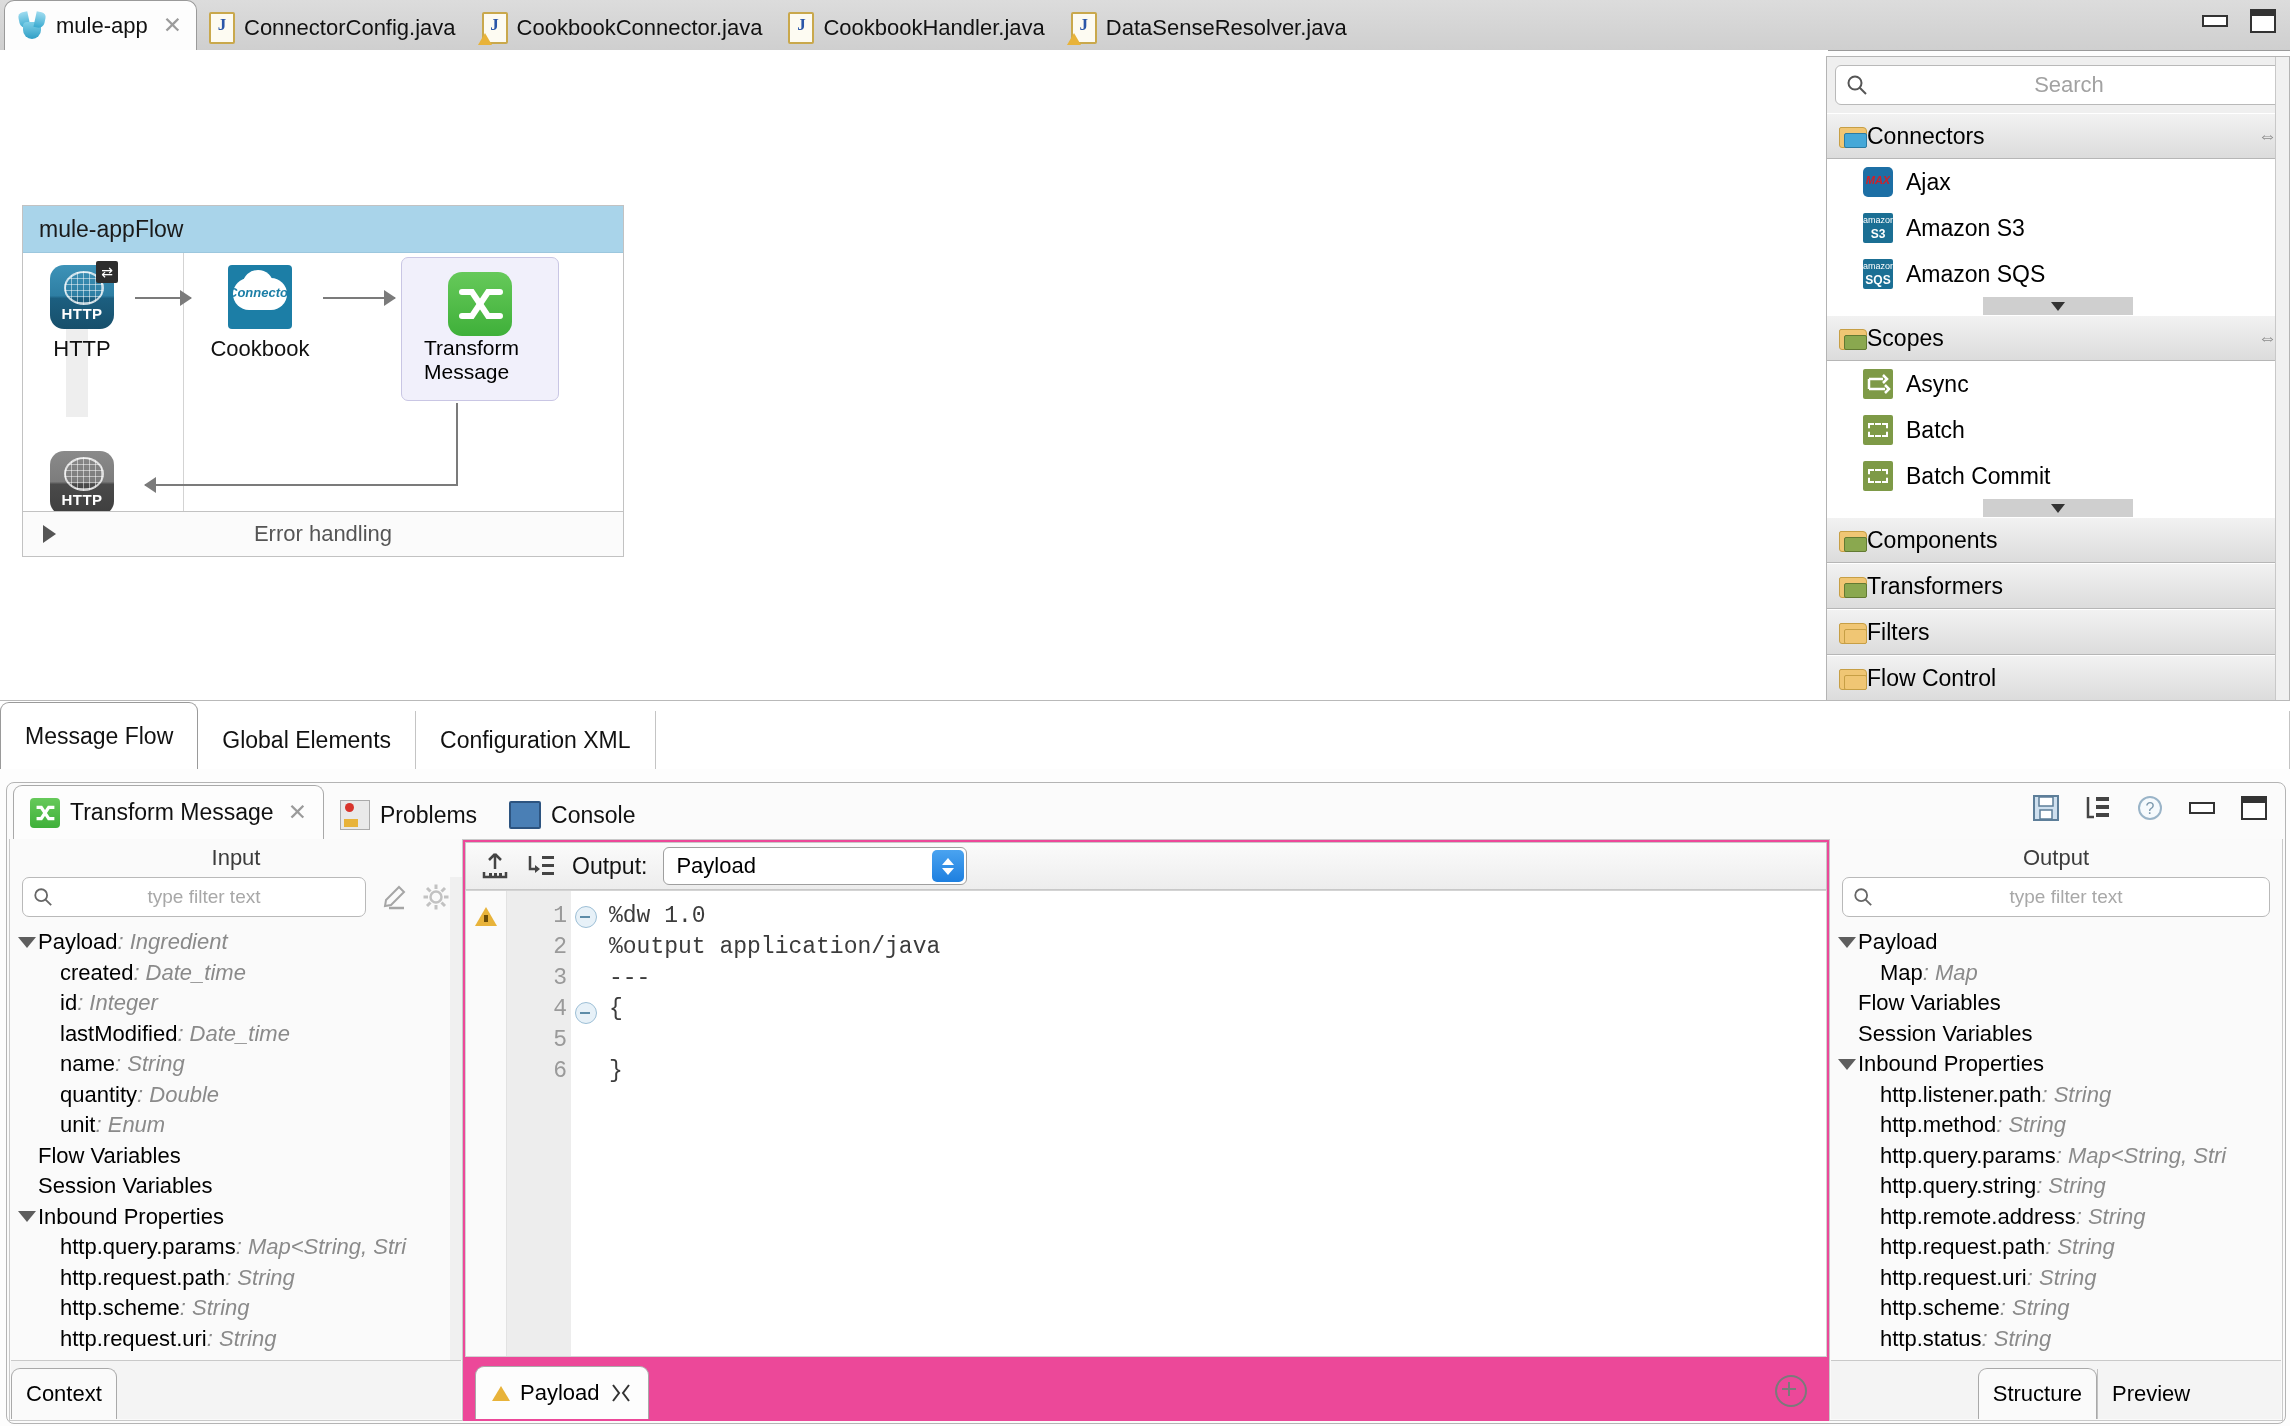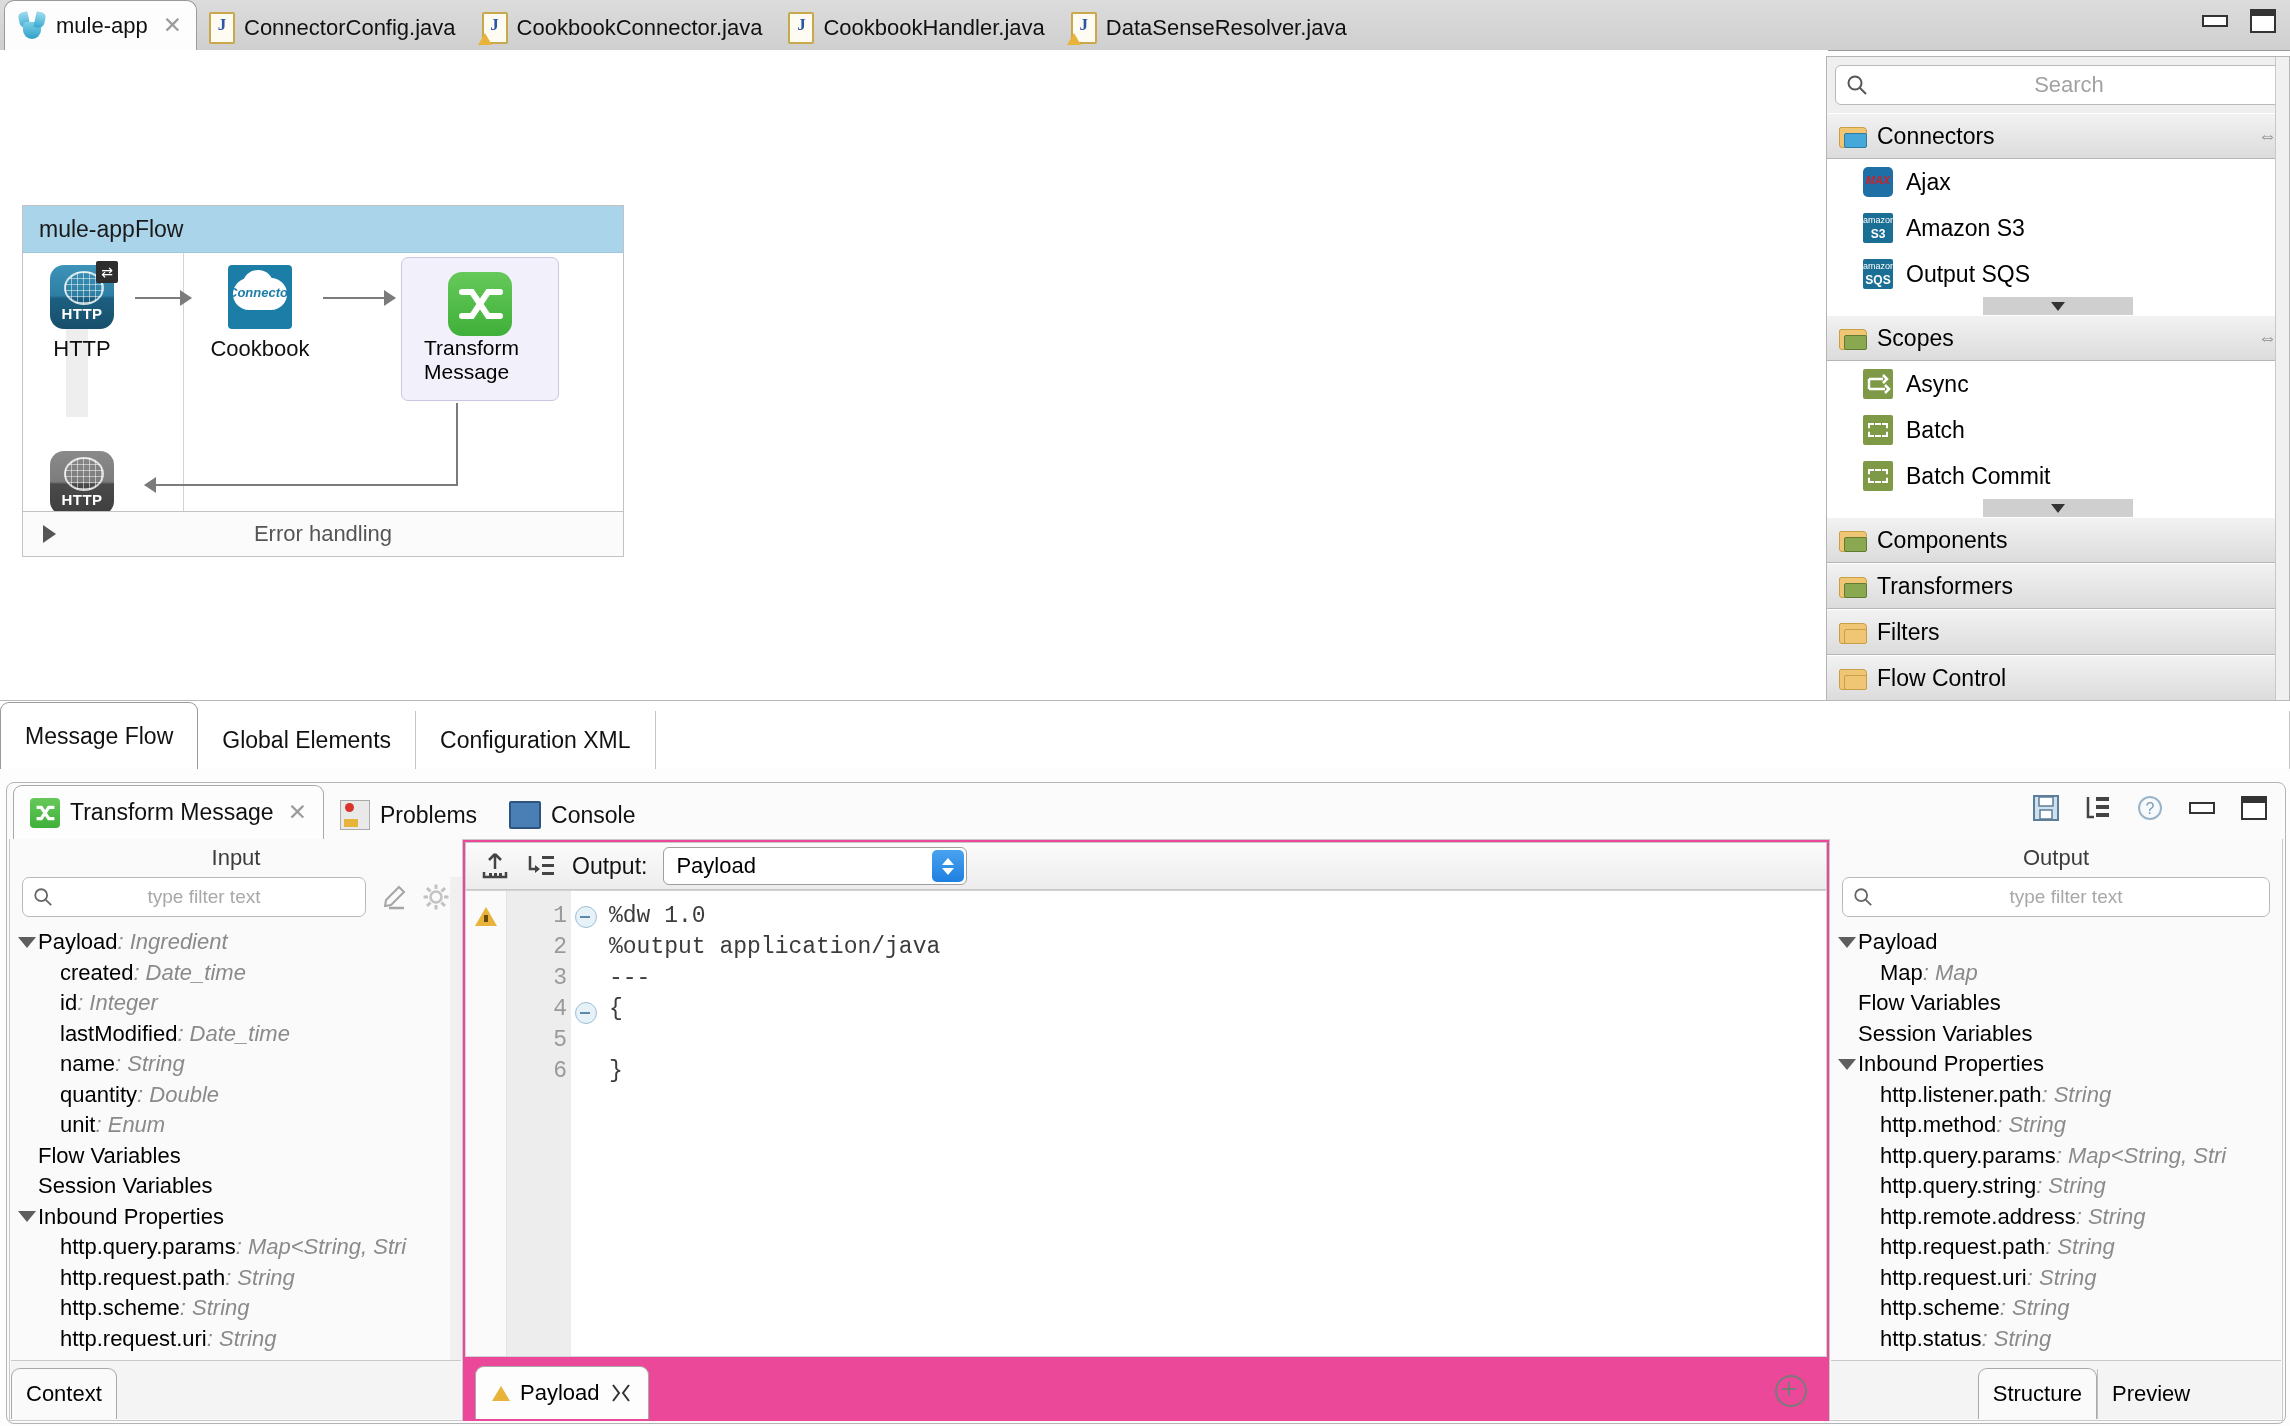--- a/index.html
+++ b/index.html
@@ -87,21 +87,21 @@
   .vline{position:absolute;width:2px;background:#7b7b7b;}
   .shadowline{position:absolute;width:22px;background:#eeeeee;}
 
   
   .palette{position:absolute;right:0;top:56px;width:462px;height:645px;
     background:#efefef;border:1px solid #b4b4b4;}
   .psearch{margin:8px;height:38px;background:#fff;border:1px solid #b9b9b9;border-radius:6px;
     display:flex;align-items:center;padding:0 10px;}
   .psearch .ph{flex:1;text-align:center;color:#a2a2a2;font-size:22px;}
   .pgroup{height:44px;background:linear-gradient(#f2f2f2,#dcdcdc);border-top:1px solid #fff;
-    border-bottom:1px solid #b6b6b6;display:flex;align-items:center;padding:0 12px;gap:10px;font-size:23px;}
+    border-bottom:1px solid #b6b6b6;display:flex;align-items:center;padding:0 12px;font-size:23px;}
   .pgroup .pin{margin-left:auto;color:#8a8a8a;font-size:19px;}
   .pitems{background:#fff;}
   .pitem{height:46px;display:flex;align-items:center;gap:13px;padding-left:36px;font-size:23px;}
   .folder{width:28px;height:23px;position:relative;flex:none;}
   .folder:before{content:"";position:absolute;left:0;top:2px;width:26px;height:19px;background:#f0c674;
     border:1px solid #c79f45;border-radius:2px 4px 3px 3px;}
   .folder:after{content:"";position:absolute;left:5px;top:8px;width:21px;height:13px;border-radius:2px;}
   .fo-blue:after{background:#45a8d8;border:1px solid #2b7ba3;}
   .fo-green:after{background:#8aa84f;border:1px solid #627a32;}
   .fo-amber:after{background:#f0c674;border:1px solid #c79f45;}
@@ -340,21 +340,21 @@
               <span class="t1">amazon</span>
               <span class="t2">S3</span>
             </span>
             <span>Amazon S3</span>
           </div>
           <div class="pitem">
             <span class="sq sq-aws">
               <span class="t1">amazon</span>
               <span class="t2">SQS</span>
             </span>
-            <span>Output SQS</span>
+            <span>Amazon SQS</span>
           </div>
           <div class="scroll-arrow"></div>
         </div>
         <div class="pgroup">
           <span class="folder fo-green"></span>
           <span>Scopes</span>
           <span class="pin">⇔</span>
         </div>
         <div class="pitems">
           <div class="pitem">

